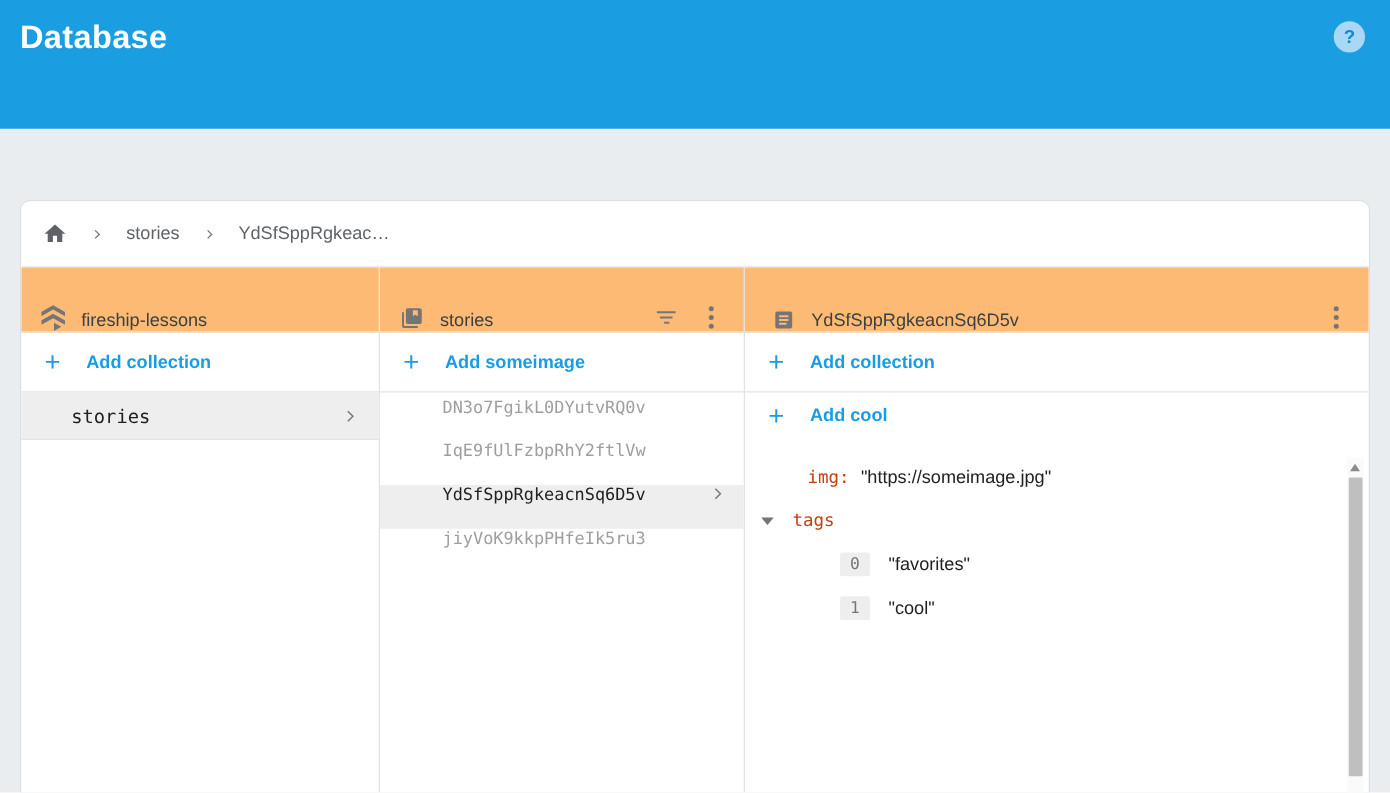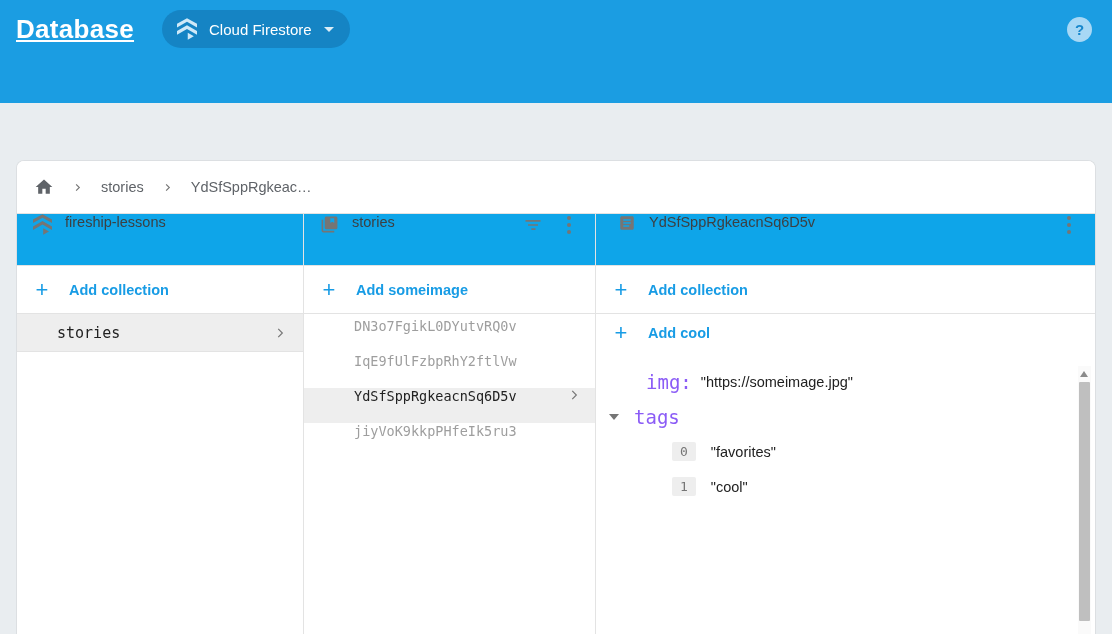--- a/index.html
+++ b/index.html
@@ -2,21 +2,21 @@
 <html><head>
 <meta charset="utf-8">
 <style>
   * { margin:0; padding:0; box-sizing:border-box; }
   html,body { width:1112px; height:634px; overflow:hidden; }
   body { background:#e9edf0; font-family:"Liberation Sans", sans-serif; }
 
   
   .header { background:#1b9de2; height:103px; }
   .header-top { display:flex; align-items:center; height:56px; padding:2px 20px 0 16px; }
-  .app-title { color:#fff; font-size:26px; font-weight:bold; letter-spacing:.3px;text-decoration:underline; }
+  .app-title { color:#fff; font-size:26px; font-weight:bold; letter-spacing:.3px; }
   .product-pill { margin-left:28px; display:flex; align-items:center; background:#1584c4;
                   border-radius:20px; height:38px; padding:0 16px 0 15px; color:#fff; cursor:pointer; }
   .product-pill .fs-logo { width:20px; height:22px; color:#cfe9f8; margin-right:12px; }
   .product-pill .pill-label { font-size:15px; }
   .caret-down { width:0; height:0; border-left:5px solid transparent; border-right:5px solid transparent;
                 border-top:5px solid rgba(255,255,255,.85); margin-left:12px; }
   .help-btn { margin-left:auto; width:25px; height:25px; border-radius:50%; background:#a8d8f5;
               color:#1787cc; display:flex; align-items:center; justify-content:center;
               font-weight:bold; font-size:15px; cursor:pointer; }
 
@@ -38,22 +38,22 @@
   .crumb-chevron { width:11px; height:11px; color:#757575; }
   .crumb { font-size:14.5px; color:#5f6368; cursor:pointer; }
   .crumb.current { cursor:default; }
 
   .panels { flex:1; display:flex; min-height:0; }
   .panel { display:flex; flex-direction:column; min-height:0; }
   .panel-root { width:287px; border-right:1px solid #e3e3e3; }
   .panel-collection { width:292px; border-right:1px solid #e3e3e3; }
   .panel-document { flex:1; position:relative; }
 
-  .panel-header { flex:0 0 52px; background:#0ea5e9; border-bottom:1px solid #e3e3e3;
-                  display:flex; align-items:flex-start; padding:0 20px 0 16px; }
+  .panel-header { flex:0 0 52px; background:#fdba74; border-bottom:1px solid #e3e3e3;
+                  display:flex; align-items:flex-end; padding:0 20px 0 16px; }
   .panel-header .ph-icon { width:19px; height:21px; color:#757575; margin-right:13px; flex:none; }
   .panel-header .ph-title { font-size:14.5px; color:#3c4043; white-space:nowrap; overflow:hidden; }
   .ph-actions { margin-left:auto; display:flex; align-items:center; gap:20px; }
   .icon-btn { width:20px; height:20px; color:#757575; cursor:pointer; display:flex;
               align-items:center; justify-content:center; }
   .kebab { display:flex; flex-direction:column; gap:3px; cursor:pointer; padding:2px 4px; }
   .kebab i { width:4px; height:4px; border-radius:50%; background:#757575; }
 
   .add-row { flex:0 0 48px; display:flex; align-items:center; padding:0 17px; gap:19px;
              color:#189ce5; font-size:14.5px; font-weight:bold; cursor:pointer; }
@@ -67,21 +67,21 @@
               font-size:15px; color:#212121; cursor:pointer; }
   .list-row.selected { background:#eeeeee; border-bottom:1px solid #e3e3e3; }
   .row-chevron { margin-left:auto; width:14px; height:14px; color:#757575; }
 
   .doc-row { height:35px; flex:none; display:flex; align-items:flex-start; padding:0 14px 0 50px;
              font-size:13.5px; color:#9e9e9e; cursor:pointer; }
   .doc-row.selected { background:#eeeeee; color:#212121; }
 
   .fields { padding-top:12px; }
   .field-row { min-height:35px; display:flex; align-items:center; padding-left:50px; cursor:pointer; }
-  .field-key { font-size:19px; color:#8b5cf6; margin-right:9px; white-space:pre; }
+  .field-key { font-size:14px; color:#c2410c; margin-right:9px; white-space:pre; }
   .field-value { font-size:14.5px; color:#212121; }
   .field-row.expandable { padding-left:13px; }
   .tri-down { width:0; height:0; border-left:5px solid transparent; border-right:5px solid transparent;
               border-top:6px solid #757575; margin-right:15px; cursor:pointer; }
   .field-row.array-item { padding-left:76px; }
   .idx-badge { background:#eee; border-radius:2px; color:#757575; font-size:13px;
                padding:2px 8px; margin-right:15px; }
 
   
   .scrollbar { position:absolute; top:152px; bottom:0; right:4px; width:13px; background:#fafafa; }
@@ -90,29 +90,20 @@
                border-bottom:6px solid #8a8a8a; cursor:pointer; }
   .scroll-thumb { position:absolute; top:16px; bottom:13px; left:1px; right:1px;
                   background:#bfbfbf; border-radius:1px; cursor:pointer; }
 </style>
 </head>
 <body>
 
 <div class="header">
   <div class="header-top">
     <div class="app-title">Database</div>
-    <div class="product-pill">
-      <svg class="fs-logo" viewBox="0 0 24 26">
-        <polygon fill="currentColor" points="12,0 24,6.8 24,11.2 12,4.4 0,11.2 0,6.8"></polygon>
-        <polygon fill="currentColor" points="12,8.6 24,15.4 24,19.8 12,13 0,19.8 0,15.4"></polygon>
-        <polygon fill="currentColor" points="12.9,17.6 20.2,21.7 12.9,26"></polygon>
-      </svg>
-      <span class="pill-label">Cloud Firestore</span>
-      <span class="caret-down"></span>
-    </div>
     <div class="help-btn">
       <span>?</span>
     </div>
   </div>
 </div>
 
 <div class="main">
   <div class="card">
 
     <div class="breadcrumb">

